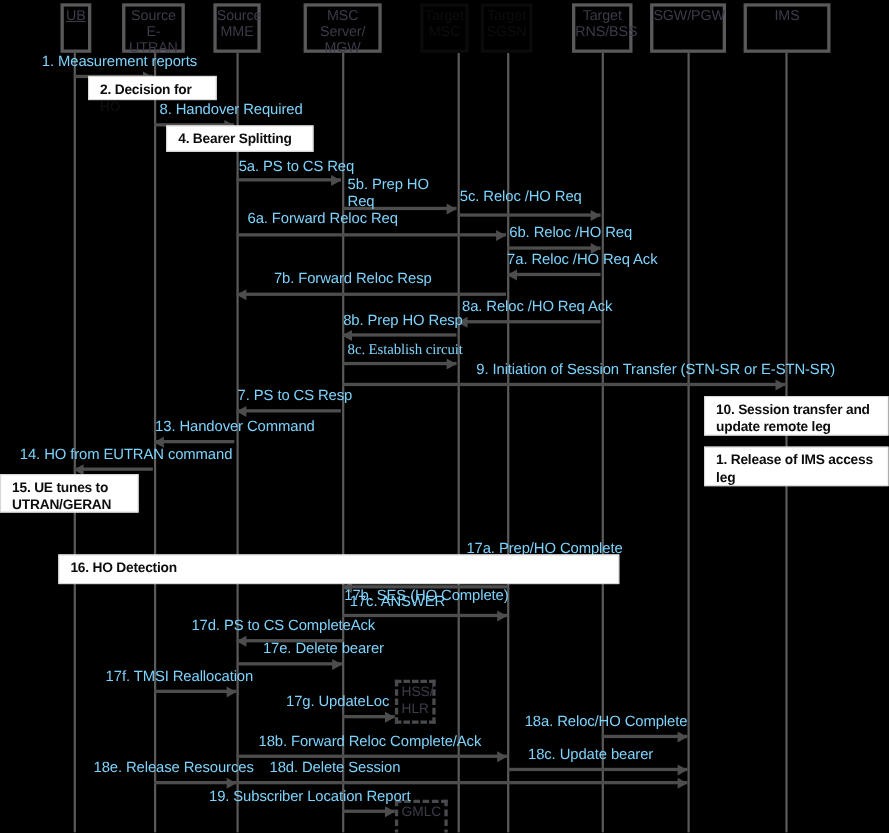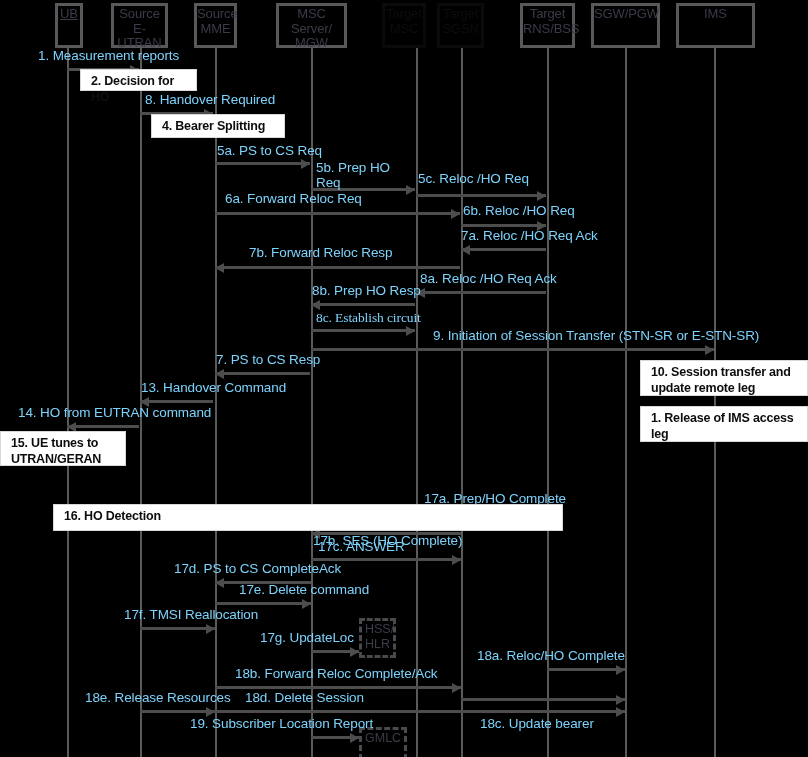--- a/index.html
+++ b/index.html
@@ -238,26 +238,26 @@
       <div class="msg-label" style="left: 312px; top: 283px;">8b. Prep HO Resp</div>
       <div class="msg-label" style="left: 316px; top: 310px; font-family: Liberation Serif, serif;">8c. Establish circuit</div>
       <div class="msg-label" style="left: 433px; top: 328px;">9. Initiation of Session Transfer (STN-SR or E-STN-SR)</div>
       <div class="msg-label" style="left: 216px; top: 352px;">7. PS to CS Resp</div>
       <div class="msg-label" style="left: 141px; top: 380px;">13. Handover Command</div>
       <div class="msg-label" style="left: 18px; top: 405px;">14. HO from EUTRAN command</div>
       <div class="msg-label" style="left: 424px; top: 491px;">17a. Prep/HO Complete</div>
       <div class="msg-label" style="left: 313px; top: 512px; margin-top: 21px;">17b. SES (HO Complete)</div>
       <div class="msg-label" style="left: 318px; top: 539px;">17c. ANSWER</div>
       <div class="msg-label" style="left: 174px; top: 561px;">17d. PS to CS CompleteAck</div>
-      <div class="msg-label" style="left: 239px; top: 582px;">17e. Delete command</div>
-      <div class="msg-label" style="left: 96px; top: 607px; margin-left: 28px;">17f. TMSI Reallocation</div>
+      <div class="msg-label" style="left: 239px; top: 582px;">17e. Delete bearer</div>
+      <div class="msg-label" style="left: 96px; top: 607px;">17f. TMSI Reallocation</div>
       <div class="msg-label" style="left: 260px; top: 630px;">17g. UpdateLoc</div>
       <div class="msg-label" style="left: 477px; top: 648px;">18a. Reloc/HO Complete</div>
       <div class="msg-label" style="left: 235px; top: 666px;">18b. Forward Reloc Complete/Ack</div>
-      <div class="msg-label" style="left: 480px; top: 678px; margin-top: 38px;">18c. Update bearer</div>
+      <div class="msg-label" style="left: 480px; top: 678px;">18c. Update bearer</div>
       <div class="msg-label" style="left: 245px; top: 690px;">18d. Delete Session</div>
       <div class="msg-label" style="left: 85px; top: 690px;">18e. Release Resources</div>
       <div class="msg-label" style="left: 190px; top: 716px;">19. Subscriber Location Report</div>
     </div>
   <div id="note-layer">
       <div class="note-box" style="left: 80px; top: 69px; width: 117px; height: 22px;">2. Decision for HO</div>
       <div class="note-box" style="left: 151px; top: 114px; width: 134px; height: 24px;">4. Bearer Splitting</div>
       <div class="note-box" style="left: 640px; top: 360px; width: 168px; height: 36px;">10. Session transfer and
 update remote leg</div>
       <div class="note-box" style="left: 640px; top: 406px; width: 168px; height: 36px;">1. Release of IMS access

